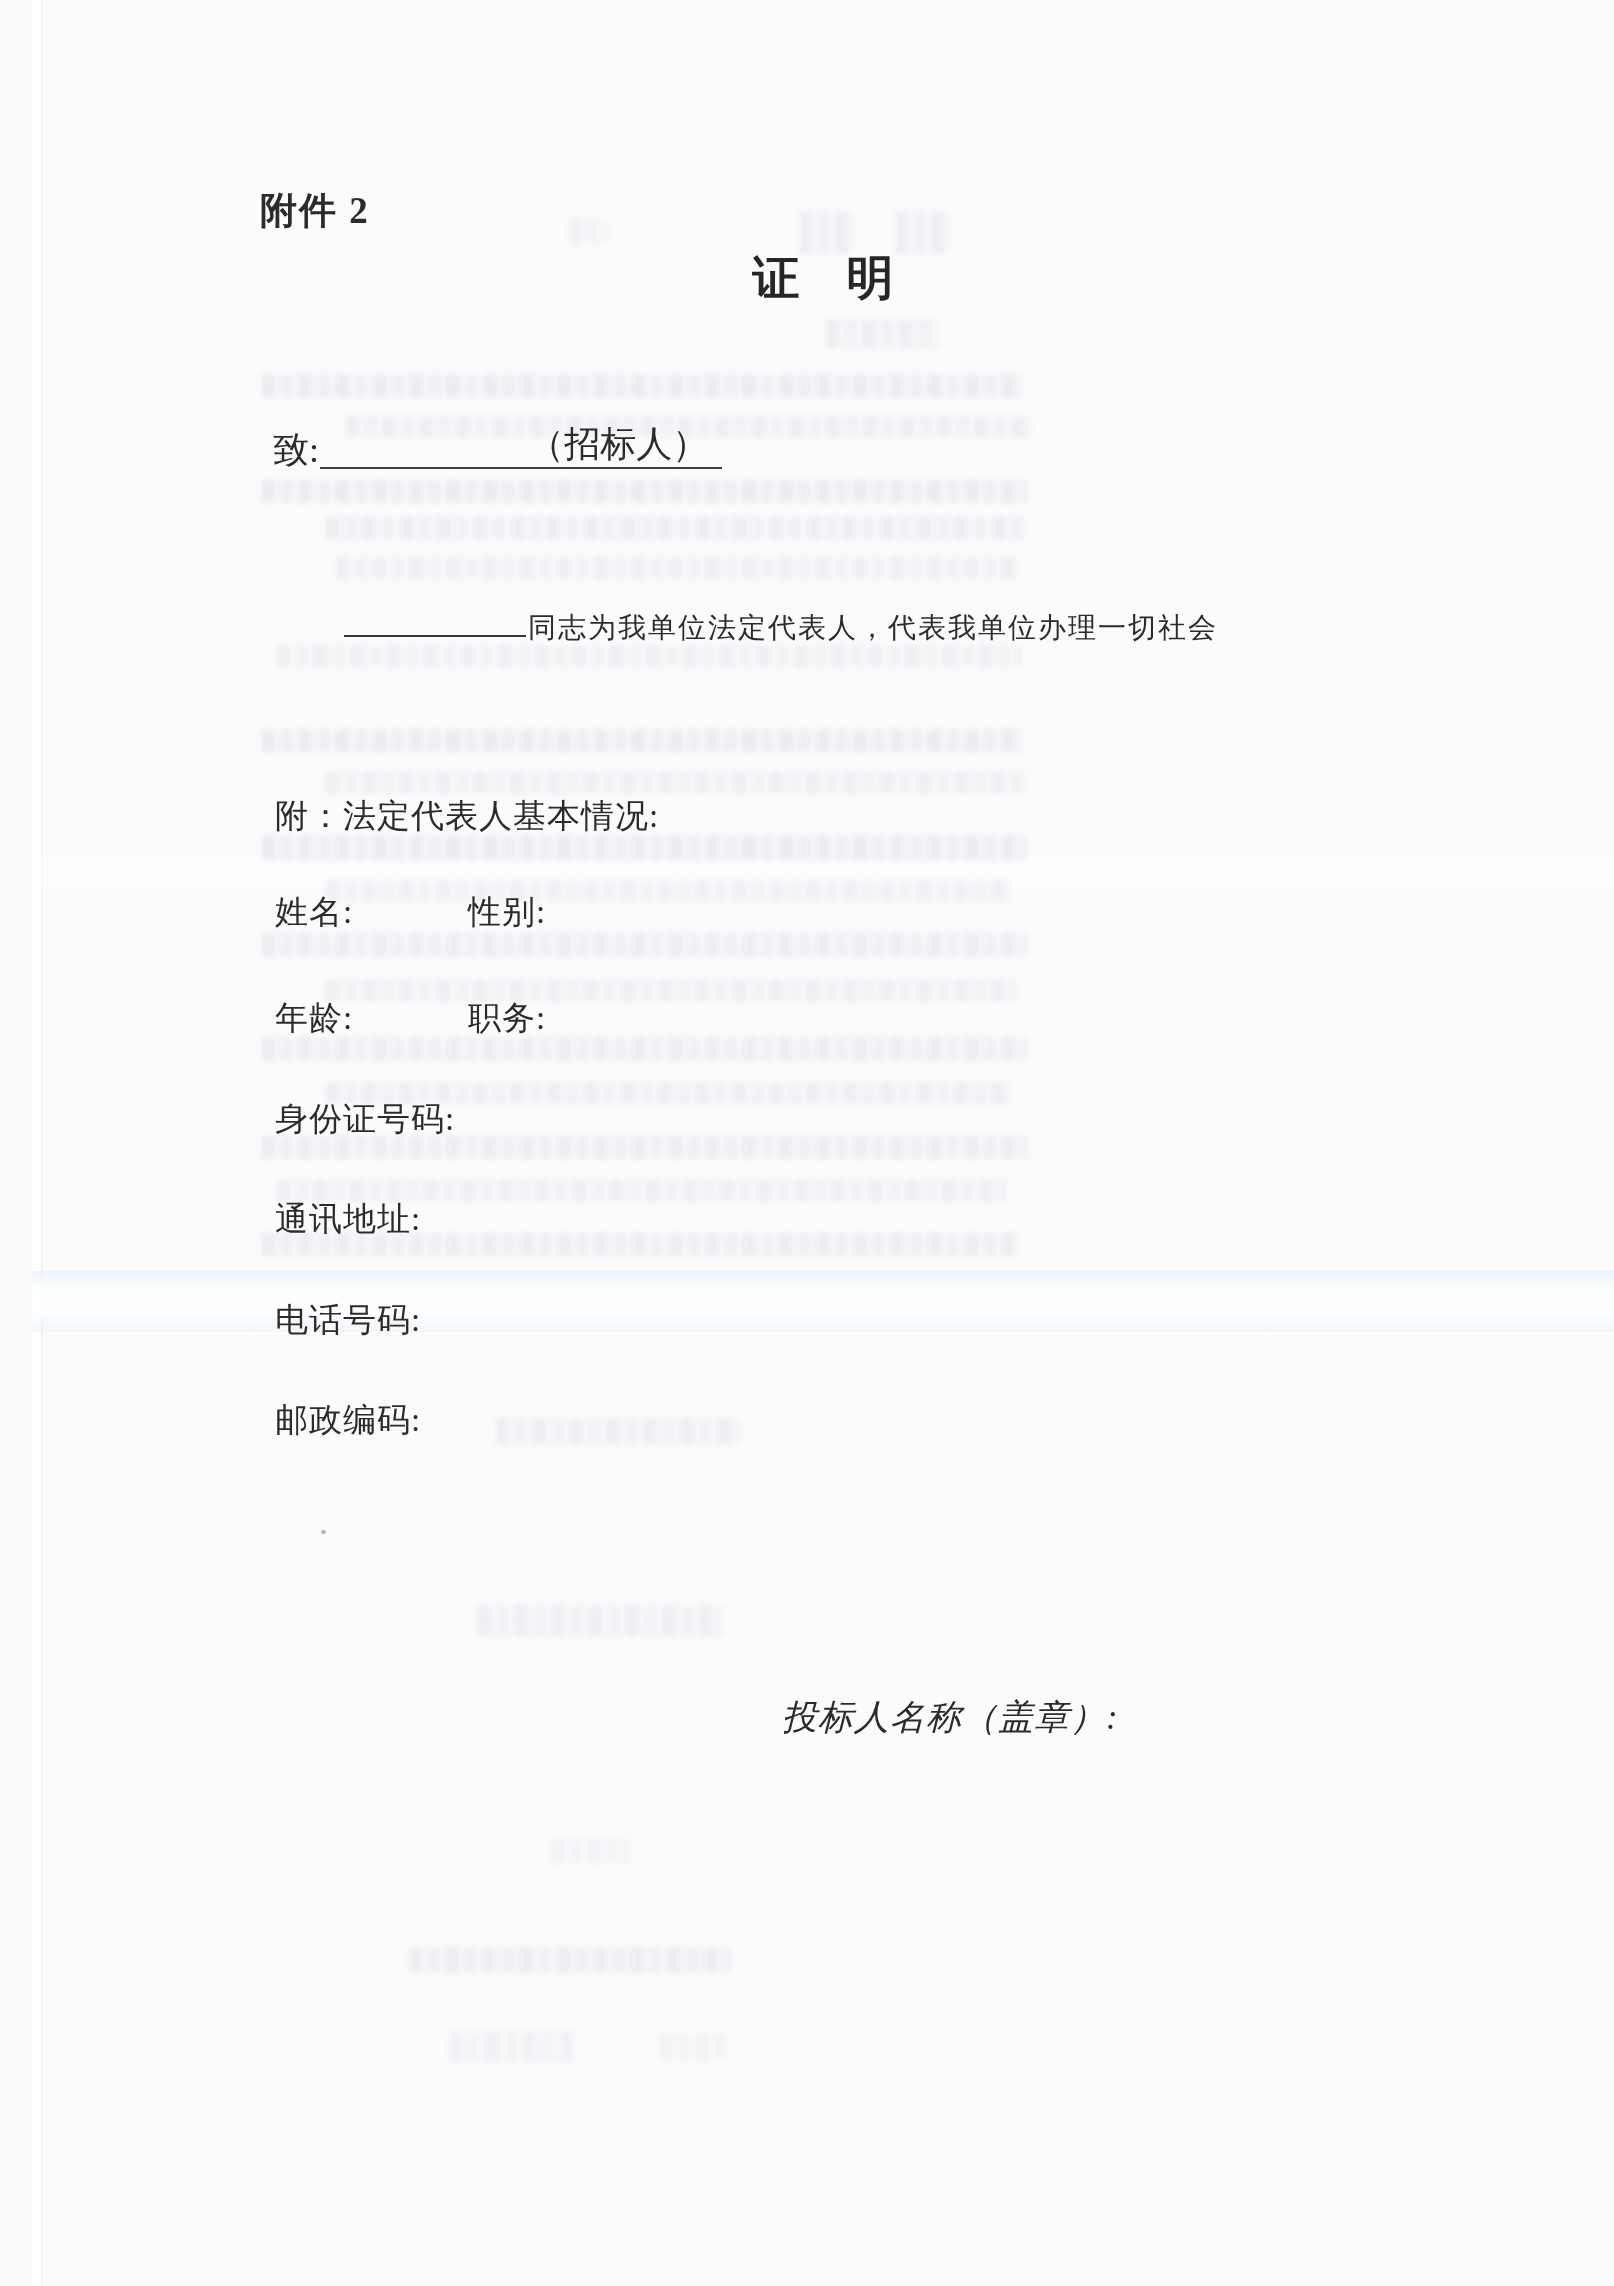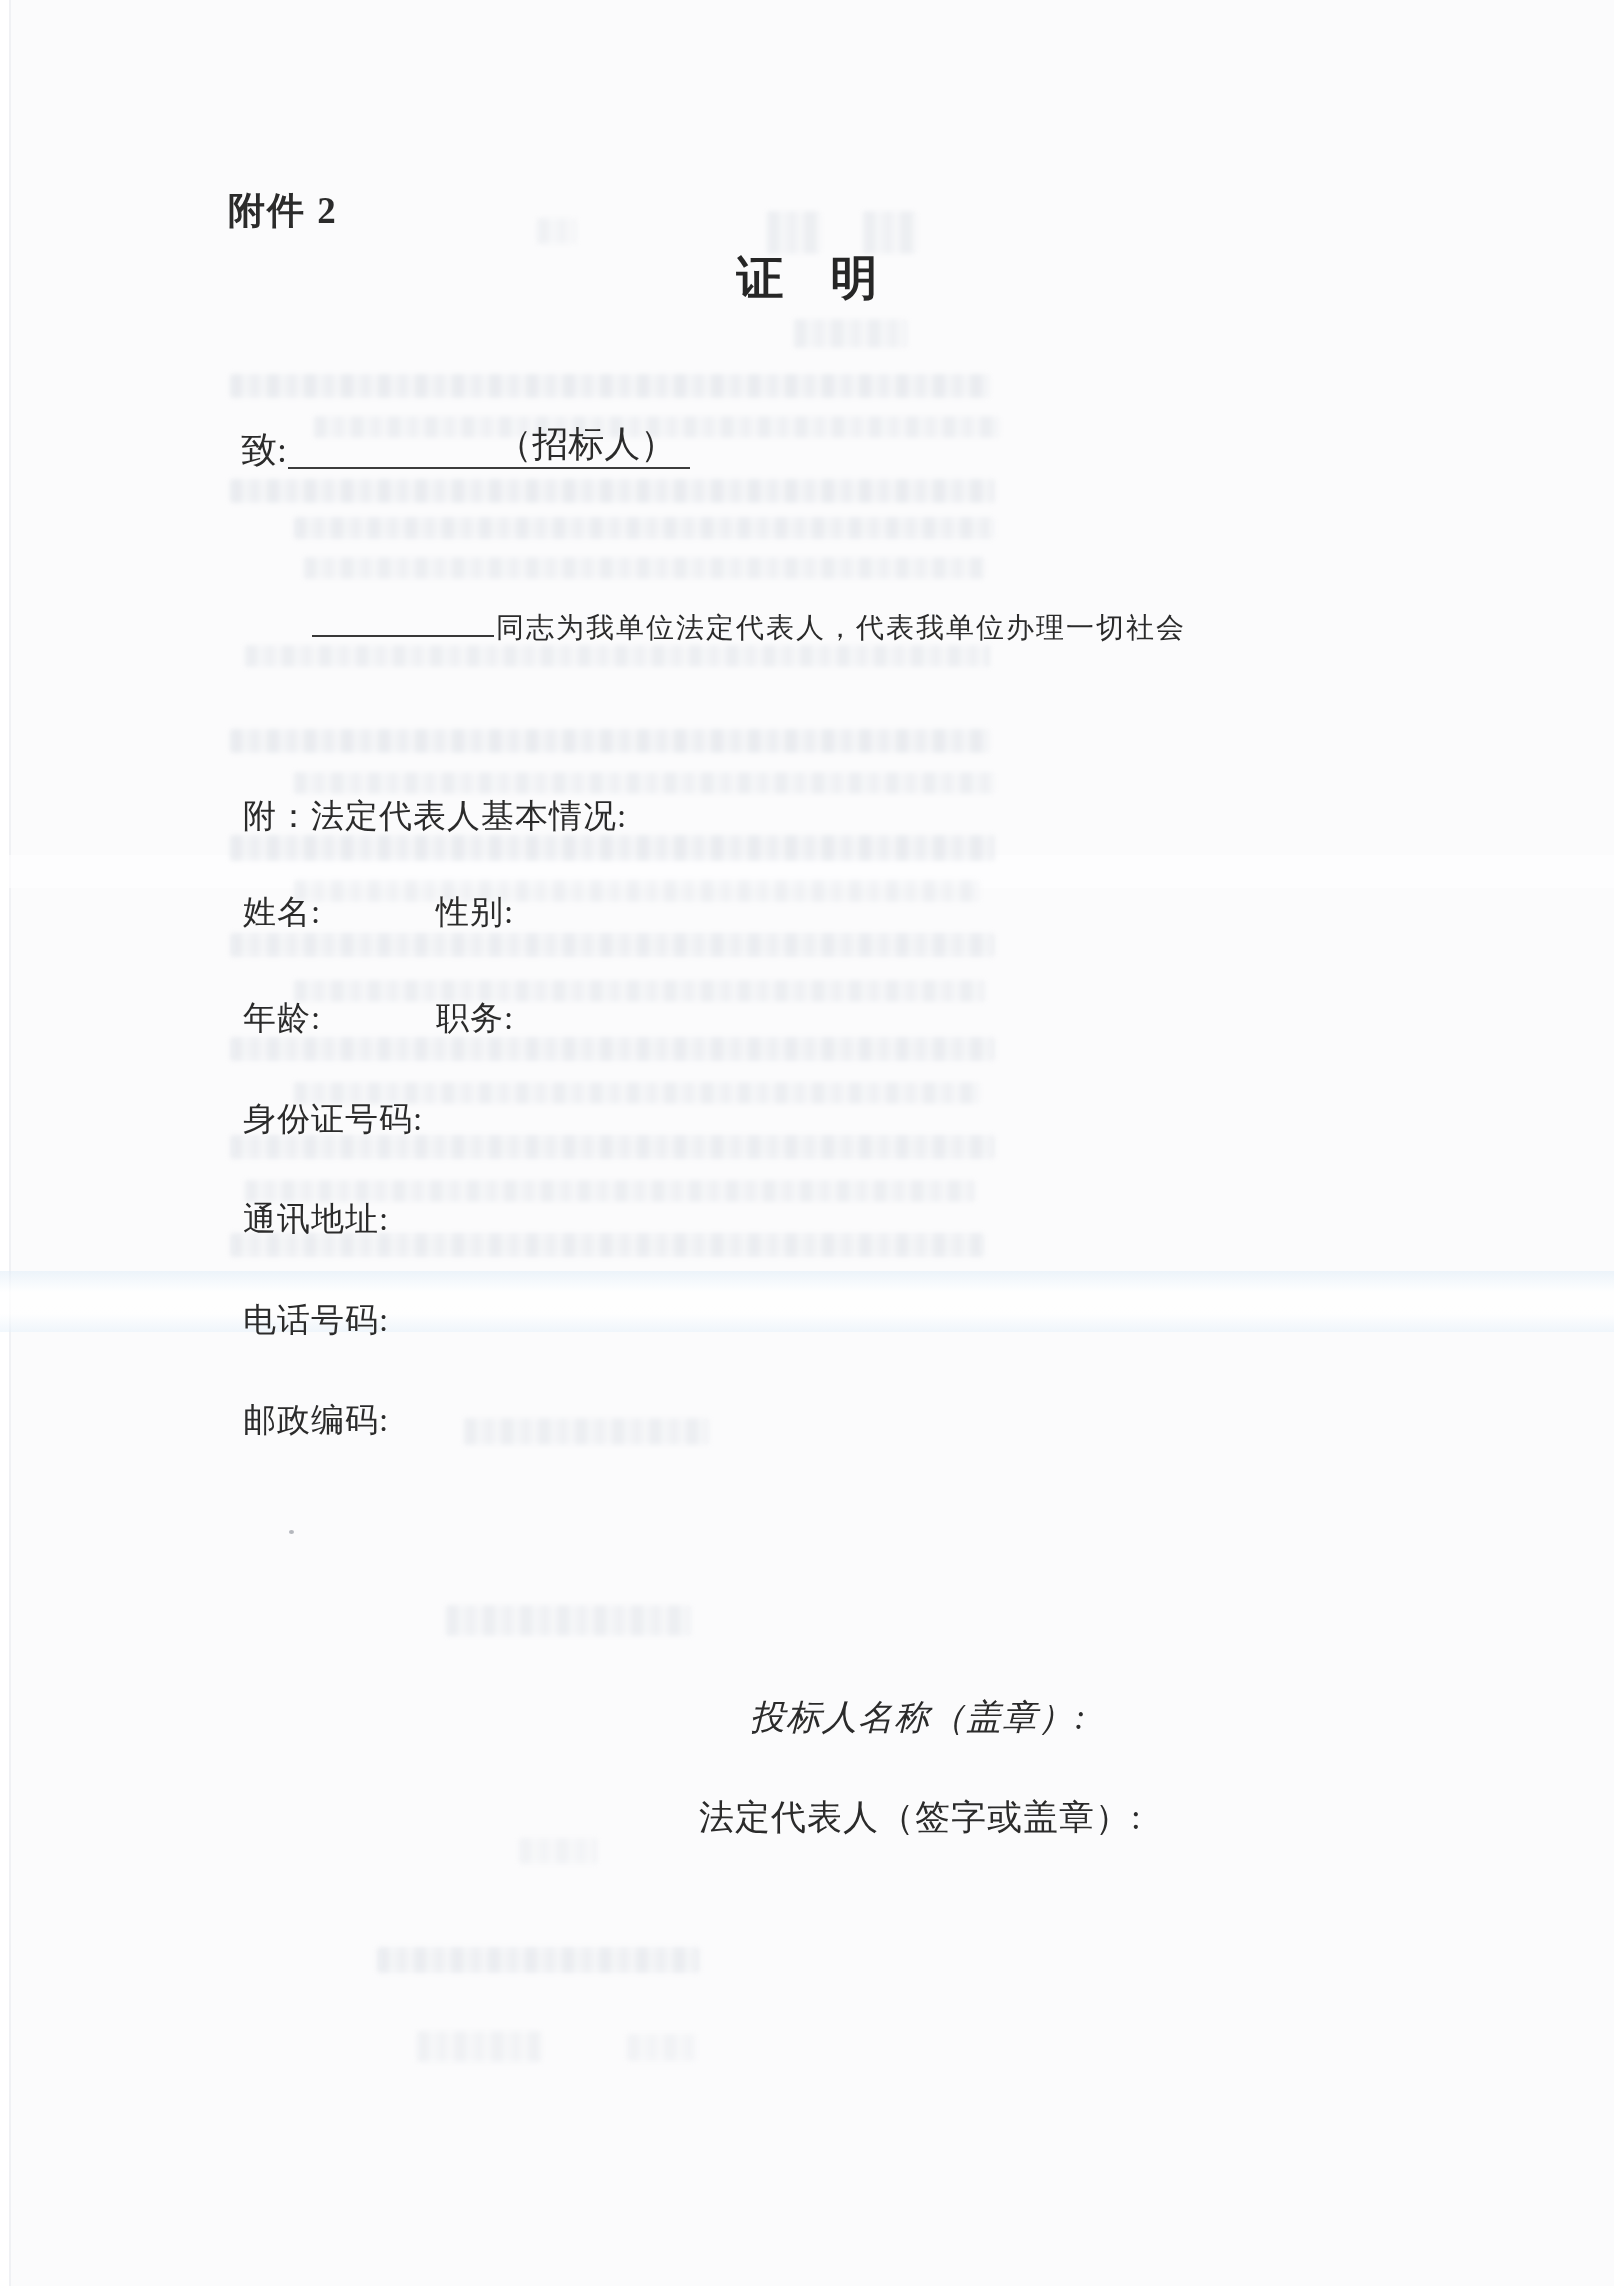--- a/index.html
+++ b/index.html
@@ -4,21 +4,21 @@
 <style>
   html,body{margin:0;padding:0;}
   body{
     width:1614px;height:2287px;
     background:#fafafb;
     font-family:"Liberation Serif","DejaVu Serif",serif;
     color:#2b2b2b;
     position:relative;
     overflow:hidden;
   }
-  .page{position:absolute;inset:0;background:#fbfbfc;}
+  .page{position:absolute;inset:0;background:#fbfbfc;margin-left:32px;}
   .abs{position:absolute;white-space:nowrap;}
   .attachment-label{left:228px;top:186px;font-size:37px;font-weight:bold;letter-spacing:2px;}
   .doc-title{left:0;right:0;top:247px;text-align:center;font-size:47px;font-weight:bold;color:#262626;}
   .to-line{left:241px;top:426px;font-size:36px;}
   .to-prefix{position:absolute;left:0;top:0;}
   .to-blank{
     position:absolute;left:47px;top:-3.9px;width:402px;height:47px;
     border-bottom:2.9px solid #3c3c3c;
     text-align:right;padding-right:13.7px;box-sizing:border-box;
     font-size:36px;line-height:45px;
@@ -121,17 +121,16 @@
 
   <div class="abs field-label col-left row-age">年龄:</div>
   <div class="abs field-label col-right row-age">职务:</div>
 
   <div class="abs field-label col-left row-id">身份证号码:</div>
   <div class="abs field-label col-left row-addr">通讯地址:</div>
   <div class="abs field-label col-left row-phone">电话号码:</div>
   <div class="abs field-label col-left row-postal">邮政编码:</div>
 
   <div class="abs sign-bidder">投标人名称（盖章）:</div>
-  <div class="abs sign-legal">法定代表人（签字或盖章）:</div>
 
 
 </div>
 
 
 </body></html>

